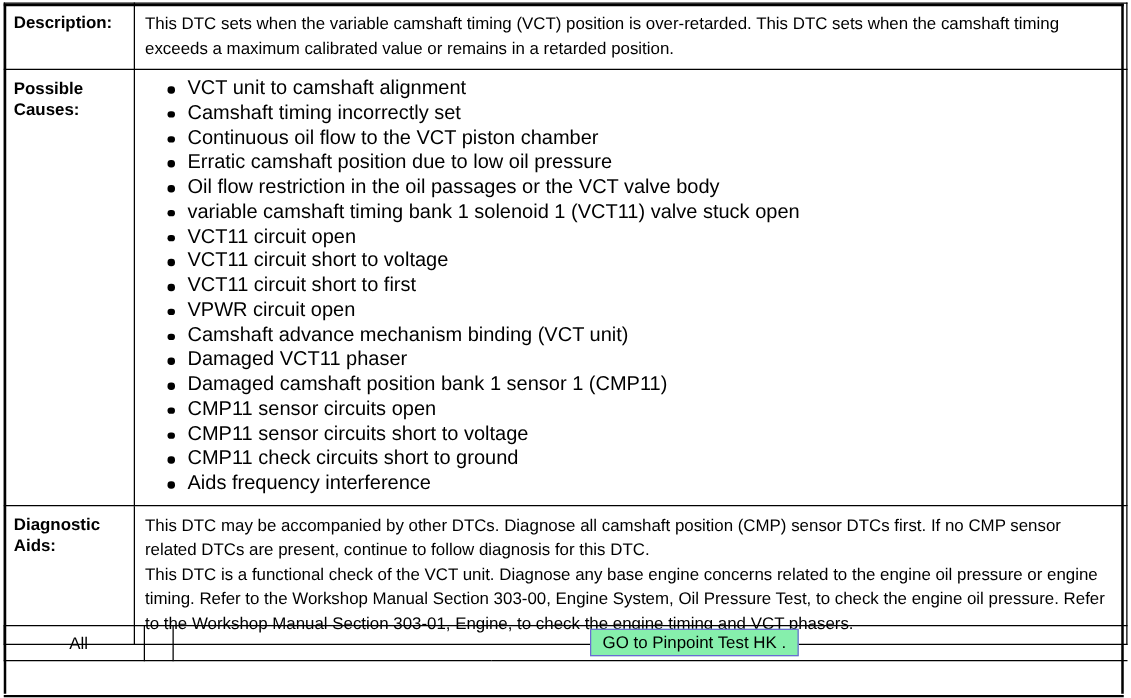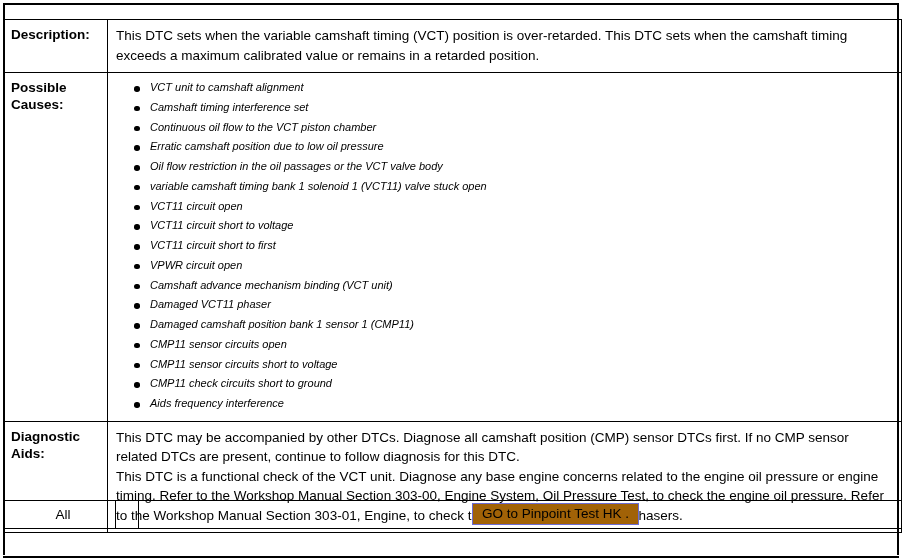--- a/index.html
+++ b/index.html
@@ -16,21 +16,21 @@
     width: 905px;
     height: 558px;
     background: #ffffff;
     overflow: hidden;
   }
 
   
   .dtc-table {
     position: absolute;
     left: 3px;
-    top: 19px;
+    top: 2px;
     width: 899px;
     border-collapse: collapse;
     table-layout: fixed;
   }
   .dtc-table td {
     border: 1.5px solid #000000;
     vertical-align: top;
     padding: 0;
   }
   .outer-frame {
@@ -64,24 +64,23 @@
   .para + .para { margin-top: 0px; }
 
   ul.causes {
     list-style: none;
     margin: 0;
     padding: 0;
   }
   ul.causes li {
     position: relative;
     padding-left: 34px;
-    font-size: 11px;
+    font-size: 16px;
     line-height: 19.75px;
     white-space: nowrap;
-    font-style: italic;
   }
   ul.causes li::before {
     content: "";
     position: absolute;
     left: 18px;
     top: 8px;
     width: 5.5px;
     height: 5.5px;
     border-radius: 50%;
     background: #000;
@@ -132,21 +131,21 @@
   }
   .app-table tr.datarow td.edge-left { border-left: 1.5px solid #000; }
 
   .pinpoint-box {
     display: inline-block;
     border: 1.5px solid #6b6bd4;
     padding: 1px 9px 2px 9px;
     font-size: 13.5px;
     line-height: 17px;
     color: #000;
-    background: #a16207;
+    background: #86efac;
     white-space: nowrap;
   }
   .pinpoint-wrap {
     position: absolute;
     left: 0;
     right: 0;
     top: 2px;
     text-align: center;
     
     padding-left: 70px;
@@ -183,21 +182,21 @@
       </tr>
 
       <tr>
         <td class="lbl-cell">
           <div>Possible</div>
           <div>Causes:</div>
         </td>
         <td class="body-cell" style="padding-top:5px !important;">
           <ul class="causes">
             <li>VCT unit to camshaft alignment</li>
-            <li>Camshaft timing interference set</li>
+            <li>Camshaft timing incorrectly set</li>
             <li>Continuous oil flow to the VCT piston chamber</li>
             <li>Erratic camshaft position due to low oil pressure</li>
             <li>Oil flow restriction in the oil passages or the VCT valve body</li>
             <li>variable camshaft timing bank 1 solenoid 1 (VCT11) valve stuck open</li>
             <li>VCT11 circuit open</li>
             <li>VCT11 circuit short to voltage</li>
             <li>VCT11 circuit short to first</li>
             <li>VPWR circuit open</li>
             <li>Camshaft advance mechanism binding (VCT unit)</li>
             <li>Damaged VCT11 phaser</li>

